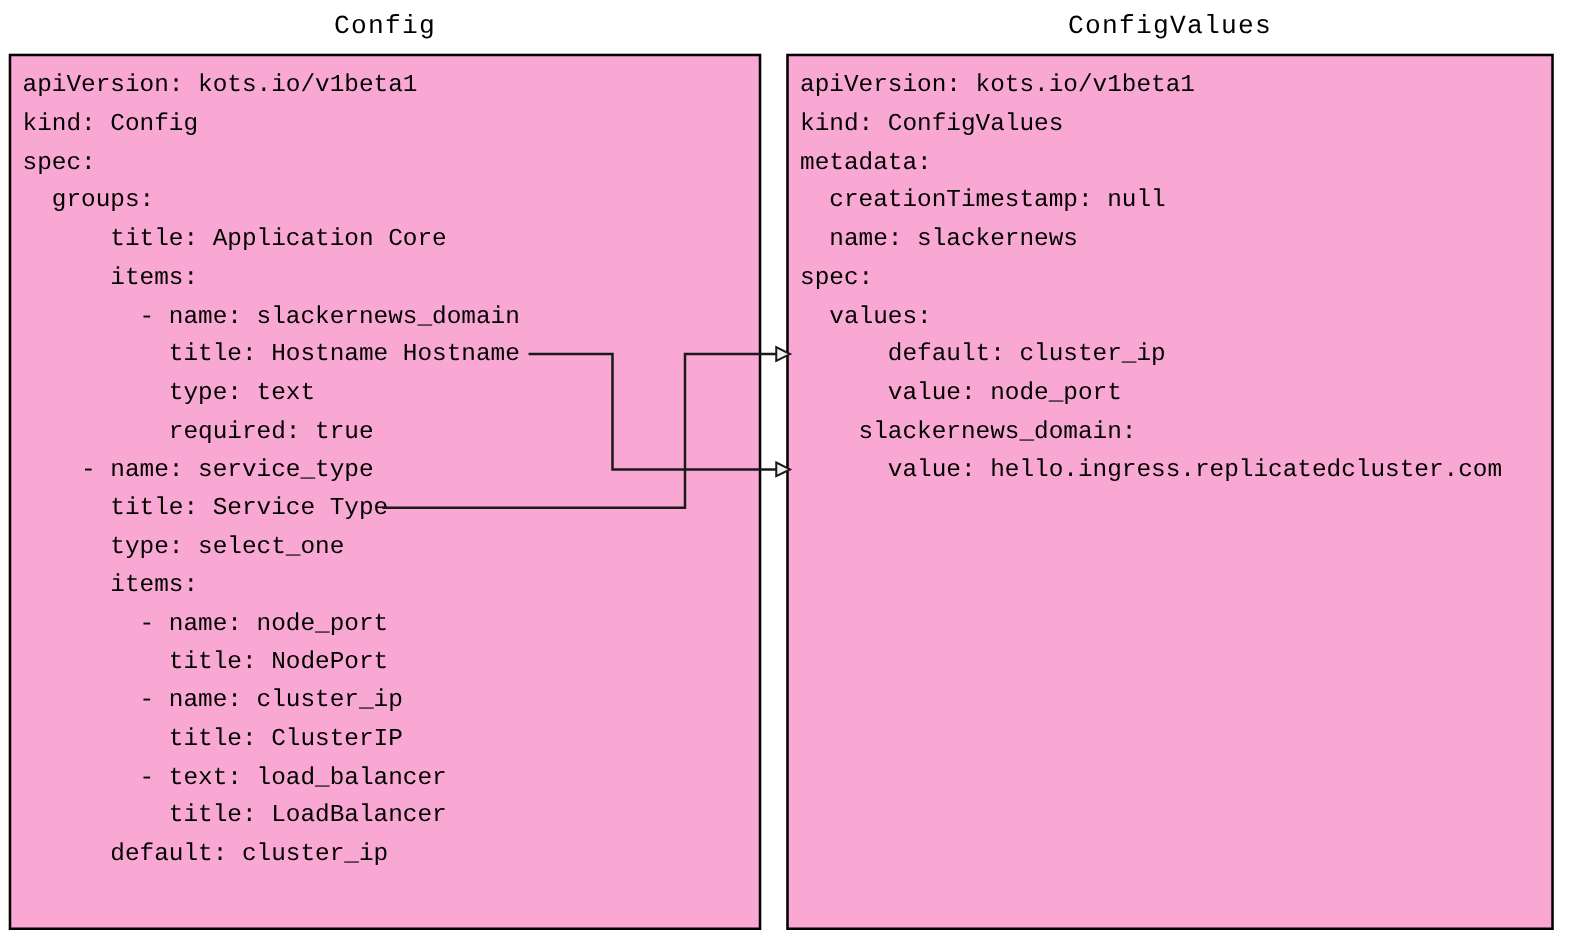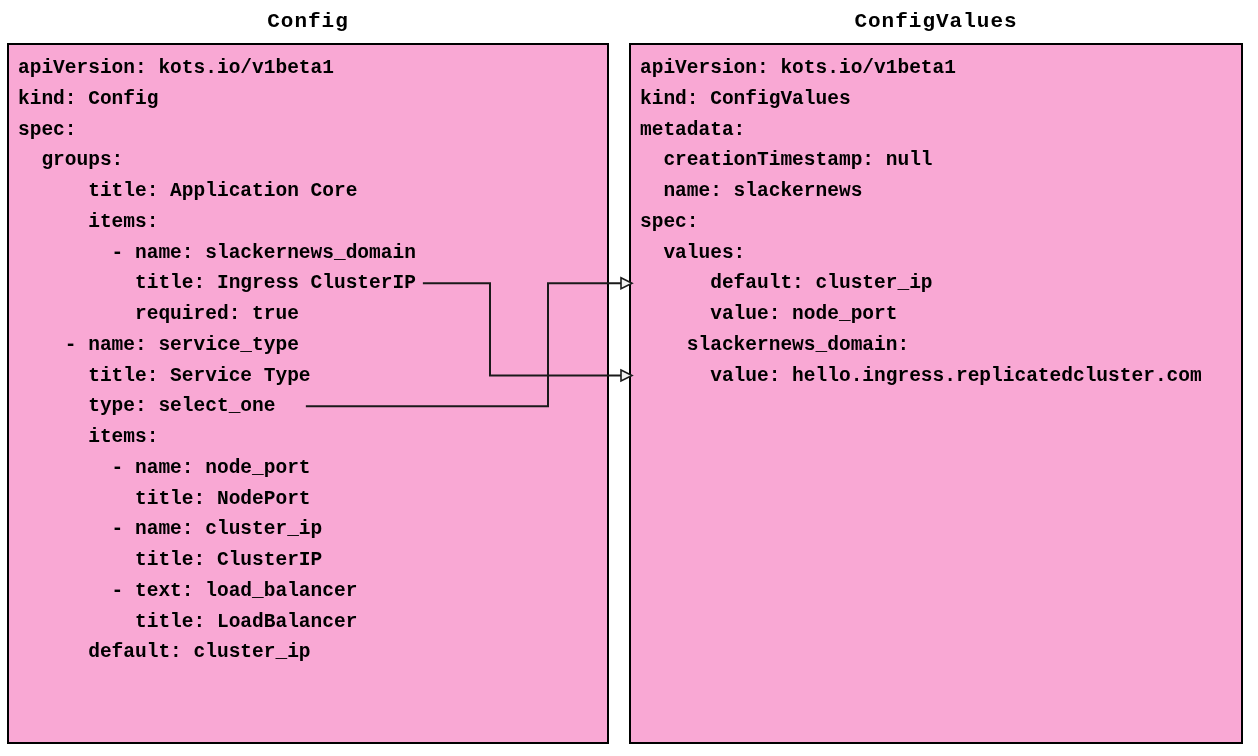--- a/index.html
+++ b/index.html
@@ -5,21 +5,21 @@
   * { box-sizing: border-box; margin: 0; padding: 0; }
   html, body {
     width: 1258px; height: 756px;
     background: #ffffff;
     overflow: hidden;
   }
   #canvas {
     position: relative;
     width: 1258px; height: 756px;
     font-family: "Liberation Mono", "DejaVu Sans Mono", monospace;
-    font-weight: bold;
+    font-weight: normal;
     color: #000000;
     background: #ffffff;
     padding-left: 47px;
   }
   .ptitle {
     position: absolute;
     top: 5px; height: 34px; line-height: 34px;
     text-align: center;
     font-size: 21px;
     letter-spacing: 1px;
@@ -57,21 +57,22 @@
 
   <div class="panel left">
     <div class="code" id="left-code">
         <div class="line"><span>apiVersion: kots.io/v1beta1</span></div>
         <div class="line"><span>kind: Config</span></div>
         <div class="line"><span>spec:</span></div>
         <div class="line"><span>  groups:</span></div>
         <div class="line"><span>      title: Application Core</span></div>
         <div class="line"><span>      items:</span></div>
         <div class="line"><span>        - name: slackernews_domain</span></div>
-        <div class="line"><span>          title: Ingress ClusterIP</span></div>
+        <div class="line"><span>          title: Hostname Hostname</span></div>
+        <div class="line"><span>          type: text</span></div>
         <div class="line"><span>          required: true</span></div>
         <div class="line"><span>    - name: service_type</span></div>
         <div class="line"><span>      title: Service Type</span></div>
         <div class="line"><span>      type: select_one</span></div>
         <div class="line"><span>      items:</span></div>
         <div class="line"><span>        - name: node_port</span></div>
         <div class="line"><span>          title: NodePort</span></div>
         <div class="line"><span>        - name: cluster_ip</span></div>
         <div class="line"><span>          title: ClusterIP</span></div>
         <div class="line"><span>        - text: load_balancer</span></div>

